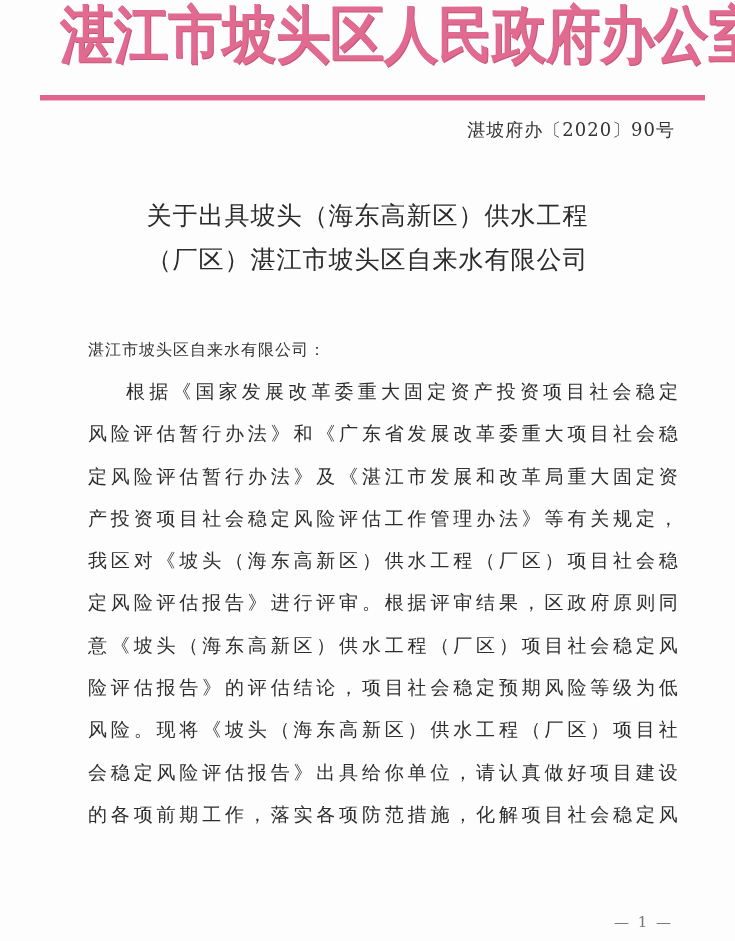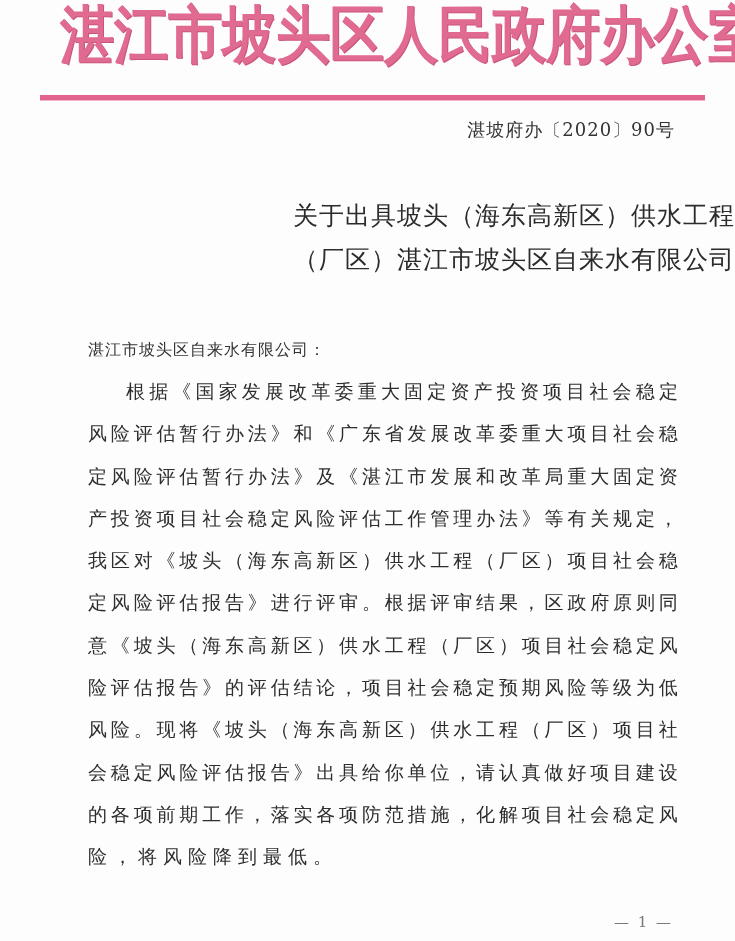--- a/index.html
+++ b/index.html
@@ -23,21 +23,21 @@
     position: absolute; left: 40px; top: 95px; width: 665px; height: 5px;
     background: #e2628e;
     box-shadow: 0 1px 0 #f2b6c9;
   }
   .doc-number {
     position: absolute; right: 60px; top: 118px;
     font-size: 18px; color: #333; letter-spacing: 1px;
   }
   .title {
     position: absolute; left: 0; width: 735px; top: 194px;
-    text-align: right; font-size: 25px; line-height: 44px; color: #2b2b2b;
+    text-align: center; font-size: 25px; line-height: 44px; color: #2b2b2b;
     font-family: "DejaVu Serif", "Liberation Serif", serif;
   }
   .title div { letter-spacing: 1px; }
   .salutation {
     position: absolute; left: 88px; top: 340px;
     font-size: 16px; color: #333; letter-spacing: 1px;
   }
   .body-lines {
     position: absolute; left: 88px; top: 370px; width: 590px;
     font-size: 19px; line-height: 42.3px; color: #2e2e2e;
@@ -381,16 +381,15 @@
       <span>化</span>
       <span>解</span>
       <span>项</span>
       <span>目</span>
       <span>社</span>
       <span>会</span>
       <span>稳</span>
       <span>定</span>
       <span>风</span>
     </div>
-  <div class="line last">险，将风险降到最低。</div>
 </div>
 
 <div class="page-num">— 1 —</div>
 
 </body></html>

